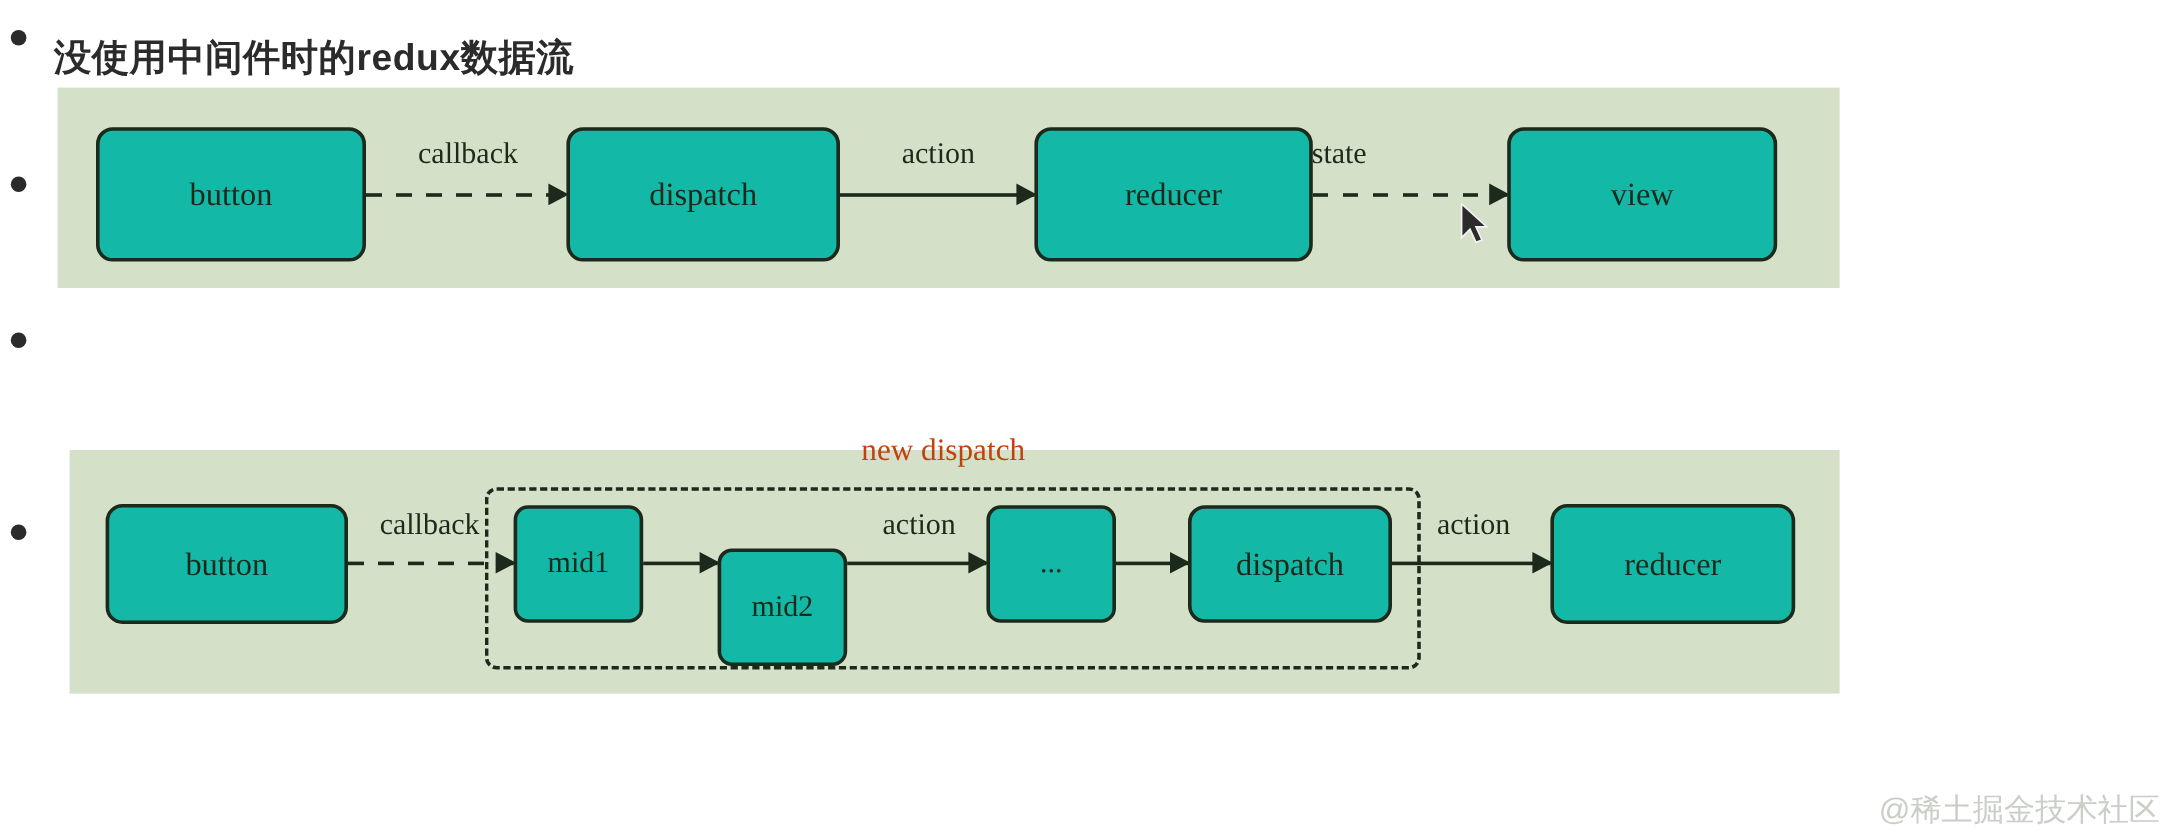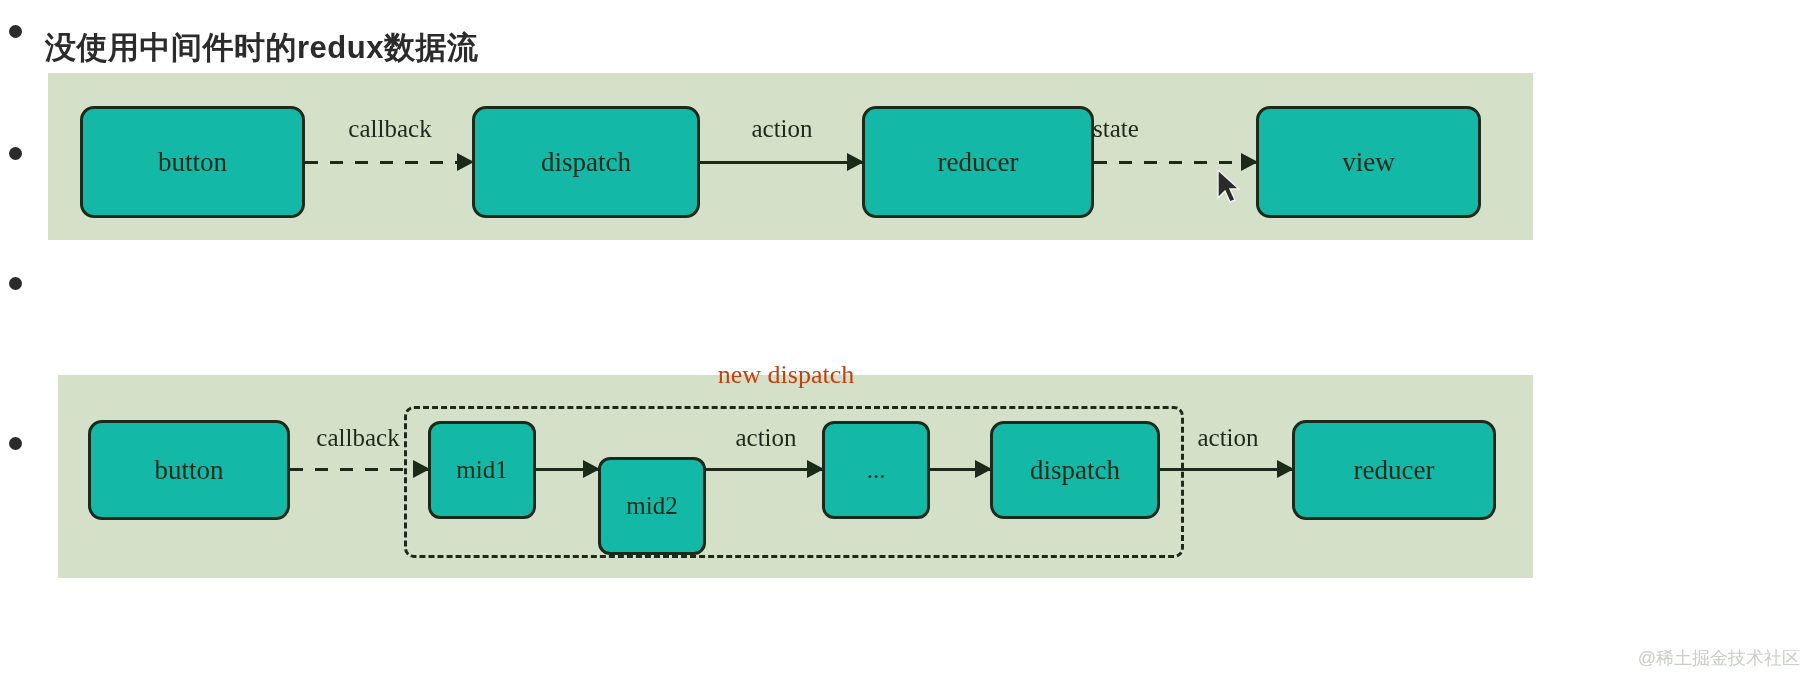--- a/index.html
+++ b/index.html
@@ -130,23 +130,23 @@
   .cursor {
     position: absolute;
     z-index: 20;
     pointer-events: none;
   }
 
   
   .watermark {
     position: absolute;
     right: 16px;
-    bottom: 22px;
+    bottom: 0;
     font-family: "Liberation Sans", "DejaVu Sans", sans-serif;
-    font-size: 18px;
+    font-size: 26px;
     color: #c9cec6;
     white-space: nowrap;
     z-index: 10;
   }
 </style>
 </head>
 <body>
 
 <div class="page">
 

